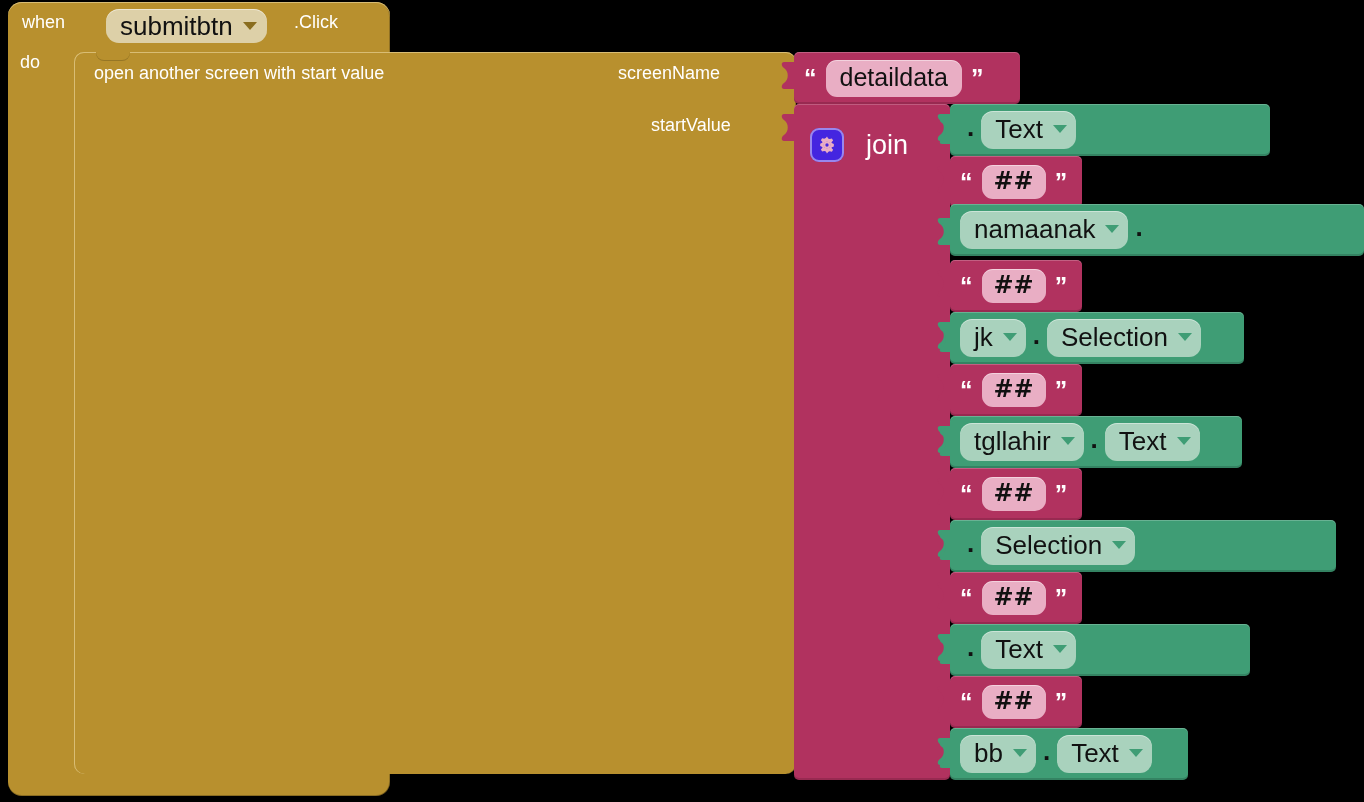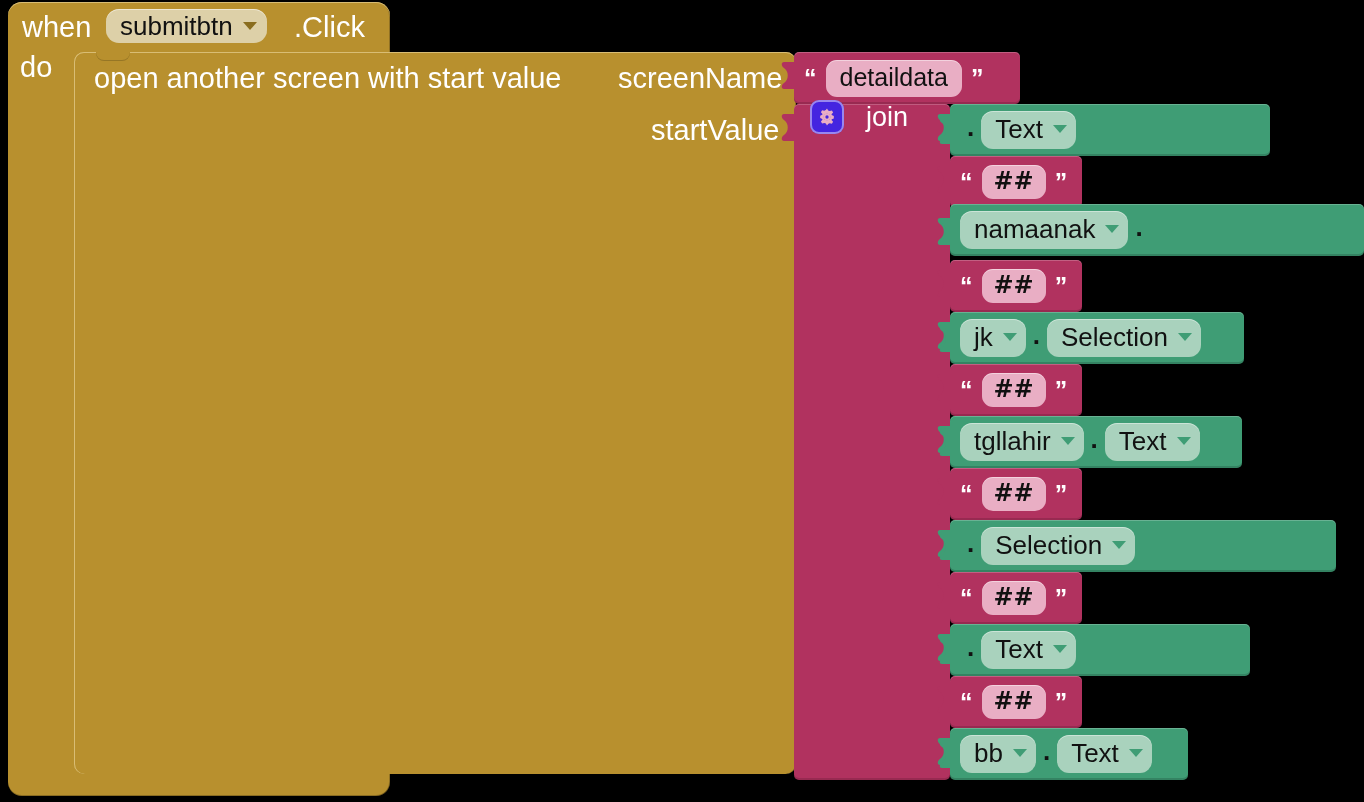--- a/index.html
+++ b/index.html
@@ -23,21 +23,21 @@
     box-shadow:inset -1px 0 0 rgba(0,0,0,.18);
   }
   .goldfoot{
     position:absolute;
     background:#b8902e;
     border-radius:0 0 14px 14px;
     box-shadow:inset 0 -1px 0 rgba(0,0,0,.25), inset -1px 0 0 rgba(0,0,0,.22);
   }
 
   .label-w{
-    position:absolute;color:#ffffff;font-size:29px;line-height:1;
+    position:absolute;color:#ffffff;font-size:18px;line-height:1;
     white-space:nowrap;
   }
 
   
   .fld-gold{
     position:absolute;background:#ddd0a8;border-radius:13px;
     color:#111;font-size:26px;line-height:1;white-space:nowrap;
     display:flex;align-items:center;padding:0 10px 0 14px;
     box-shadow:inset 0 1px 0 rgba(255,255,255,.5);
   }
@@ -157,21 +157,21 @@
     <div class="vrow">
       <span class="quote q-open">“</span>
       <span class="fld-pink">detaildata</span>
       <span class="quote q-close">”</span>
     </div>
   </div>
 
   <div style="position:absolute;left:794px;top:104px;width:156px;height:676px;background:#b1325f;border-radius:5px;box-shadow:inset 0 1px 0 rgba(255,255,255,.2), inset 0 -2px 0 rgba(0,0,0,.14);">
   </div>
 
-  <div style="position:absolute;left:810px;top:100px;display:flex;align-items:center;z-index:3;">
+  <div style="position:absolute;left:810px;top:128px;display:flex;align-items:center;z-index:3;">
     <span class="gear">
       <svg width="22" height="22" viewBox="0 0 24 24" aria-hidden="true">
         <path fill="#e9aec4" d="M12 8.2a3.8 3.8 0 1 0 0 7.6 3.8 3.8 0 0 0 0-7.6zm0 5.6a1.8 1.8 0 1 1 0-3.6 1.8 1.8 0 0 1 0 3.6z"></path>
         <path fill="#e9aec4" d="M20.3 13.1c.05-.36.08-.73.08-1.1s-.03-.74-.08-1.1l2-1.5-2-3.46-2.37.95a7.9 7.9 0 0 0-1.9-1.1L15.6 2.4h-4l-.43 2.39c-.69.27-1.33.64-1.9 1.1L6.9 4.94l-2 3.46 2 1.5c-.05.36-.08.73-.08 1.1s.03.74.08 1.1l-2 1.5 2 3.46 2.37-.95c.57.46 1.21.83 1.9 1.1l.43 2.39h4l.43-2.39c.69-.27 1.33-.64 1.9-1.1l2.37.95 2-3.46-2-1.5z" opacity="0"></path>
         <path fill="#e9aec4" d="M12 2.6l1.25 2.2a7.4 7.4 0 0 1 1.66.69l2.45-.52 1.3 2.24-1.7 1.82c.1.3.17.6.21.92l2.28.95v2.6l-2.28.95c-.04.32-.11.62-.21.92l1.7 1.82-1.3 2.24-2.45-.52c-.52.3-1.08.53-1.66.69L12 21.4l-1.25-2.2a7.4 7.4 0 0 1-1.66-.69l-2.45.52-1.3-2.24 1.7-1.82a6.6 6.6 0 0 1-.21-.92L4.55 13.1v-2.6l2.28-.95c.04-.32.11-.62.21-.92l-1.7-1.82 1.3-2.24 2.45.52c.52-.3 1.08-.53 1.66-.69L12 2.6zm0 5.9a3.5 3.5 0 1 0 0 7 3.5 3.5 0 0 0 0-7z"></path>
       </svg>
     </span>
     <span class="jointxt">join</span>
   </div>
 

